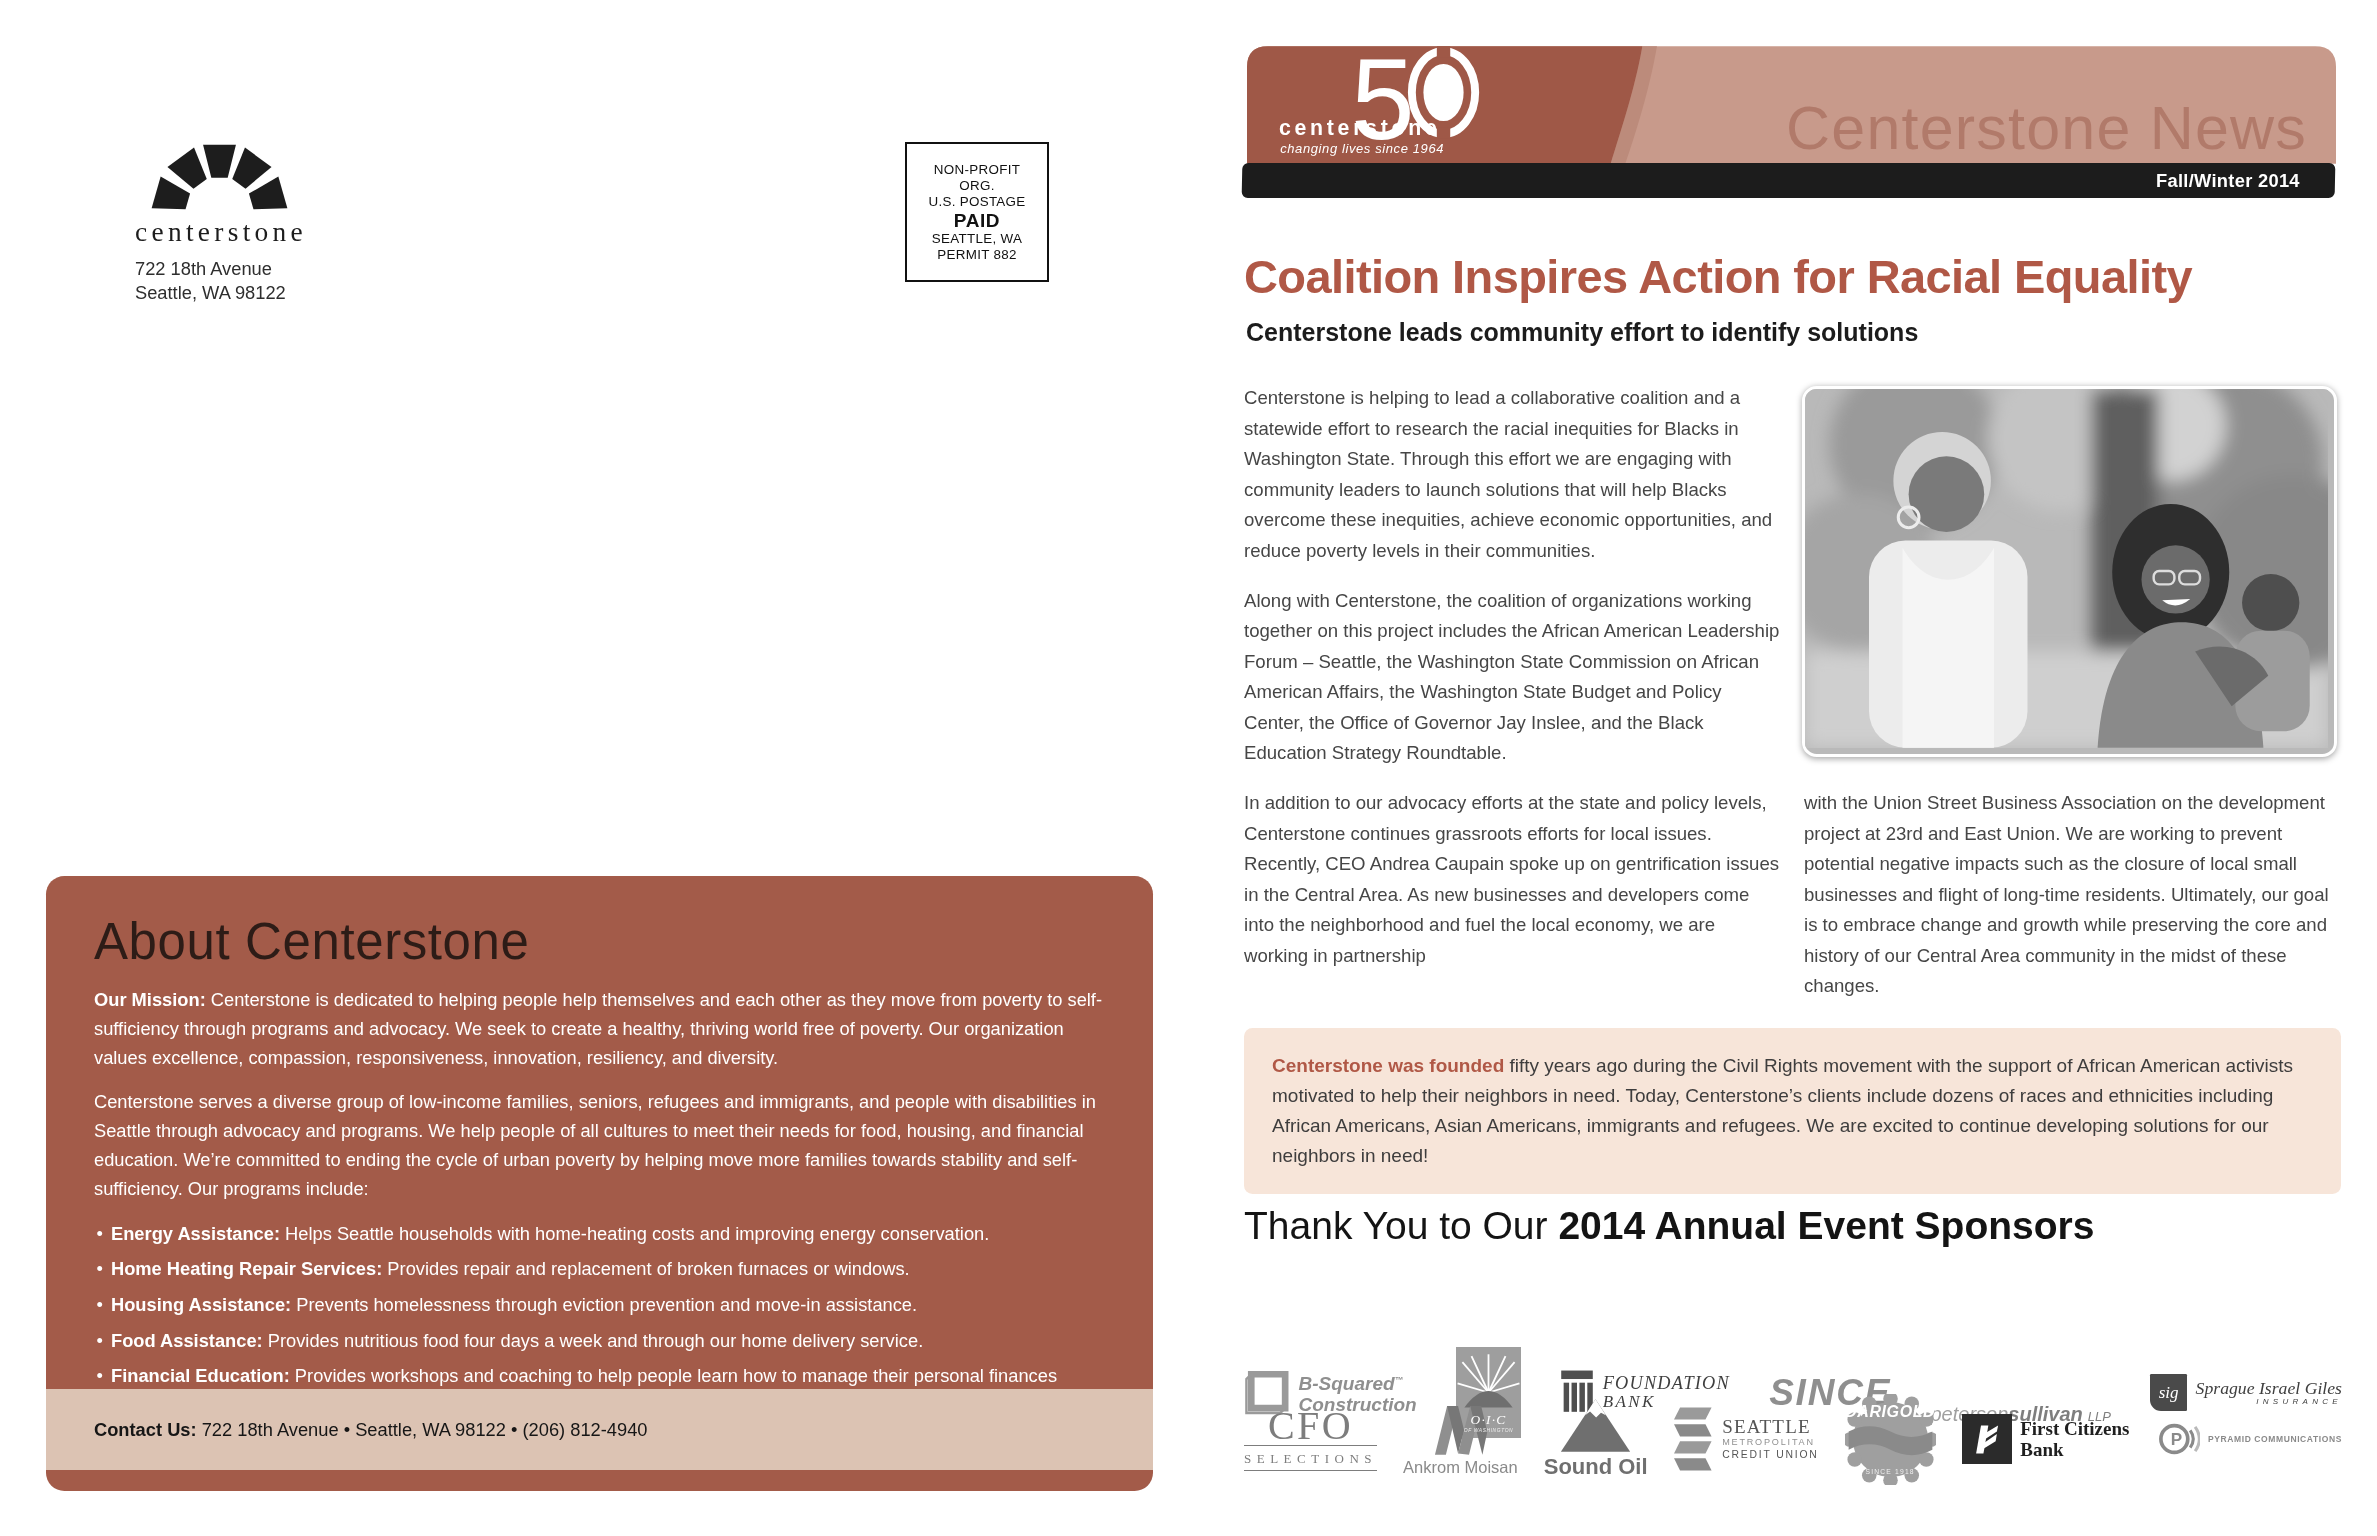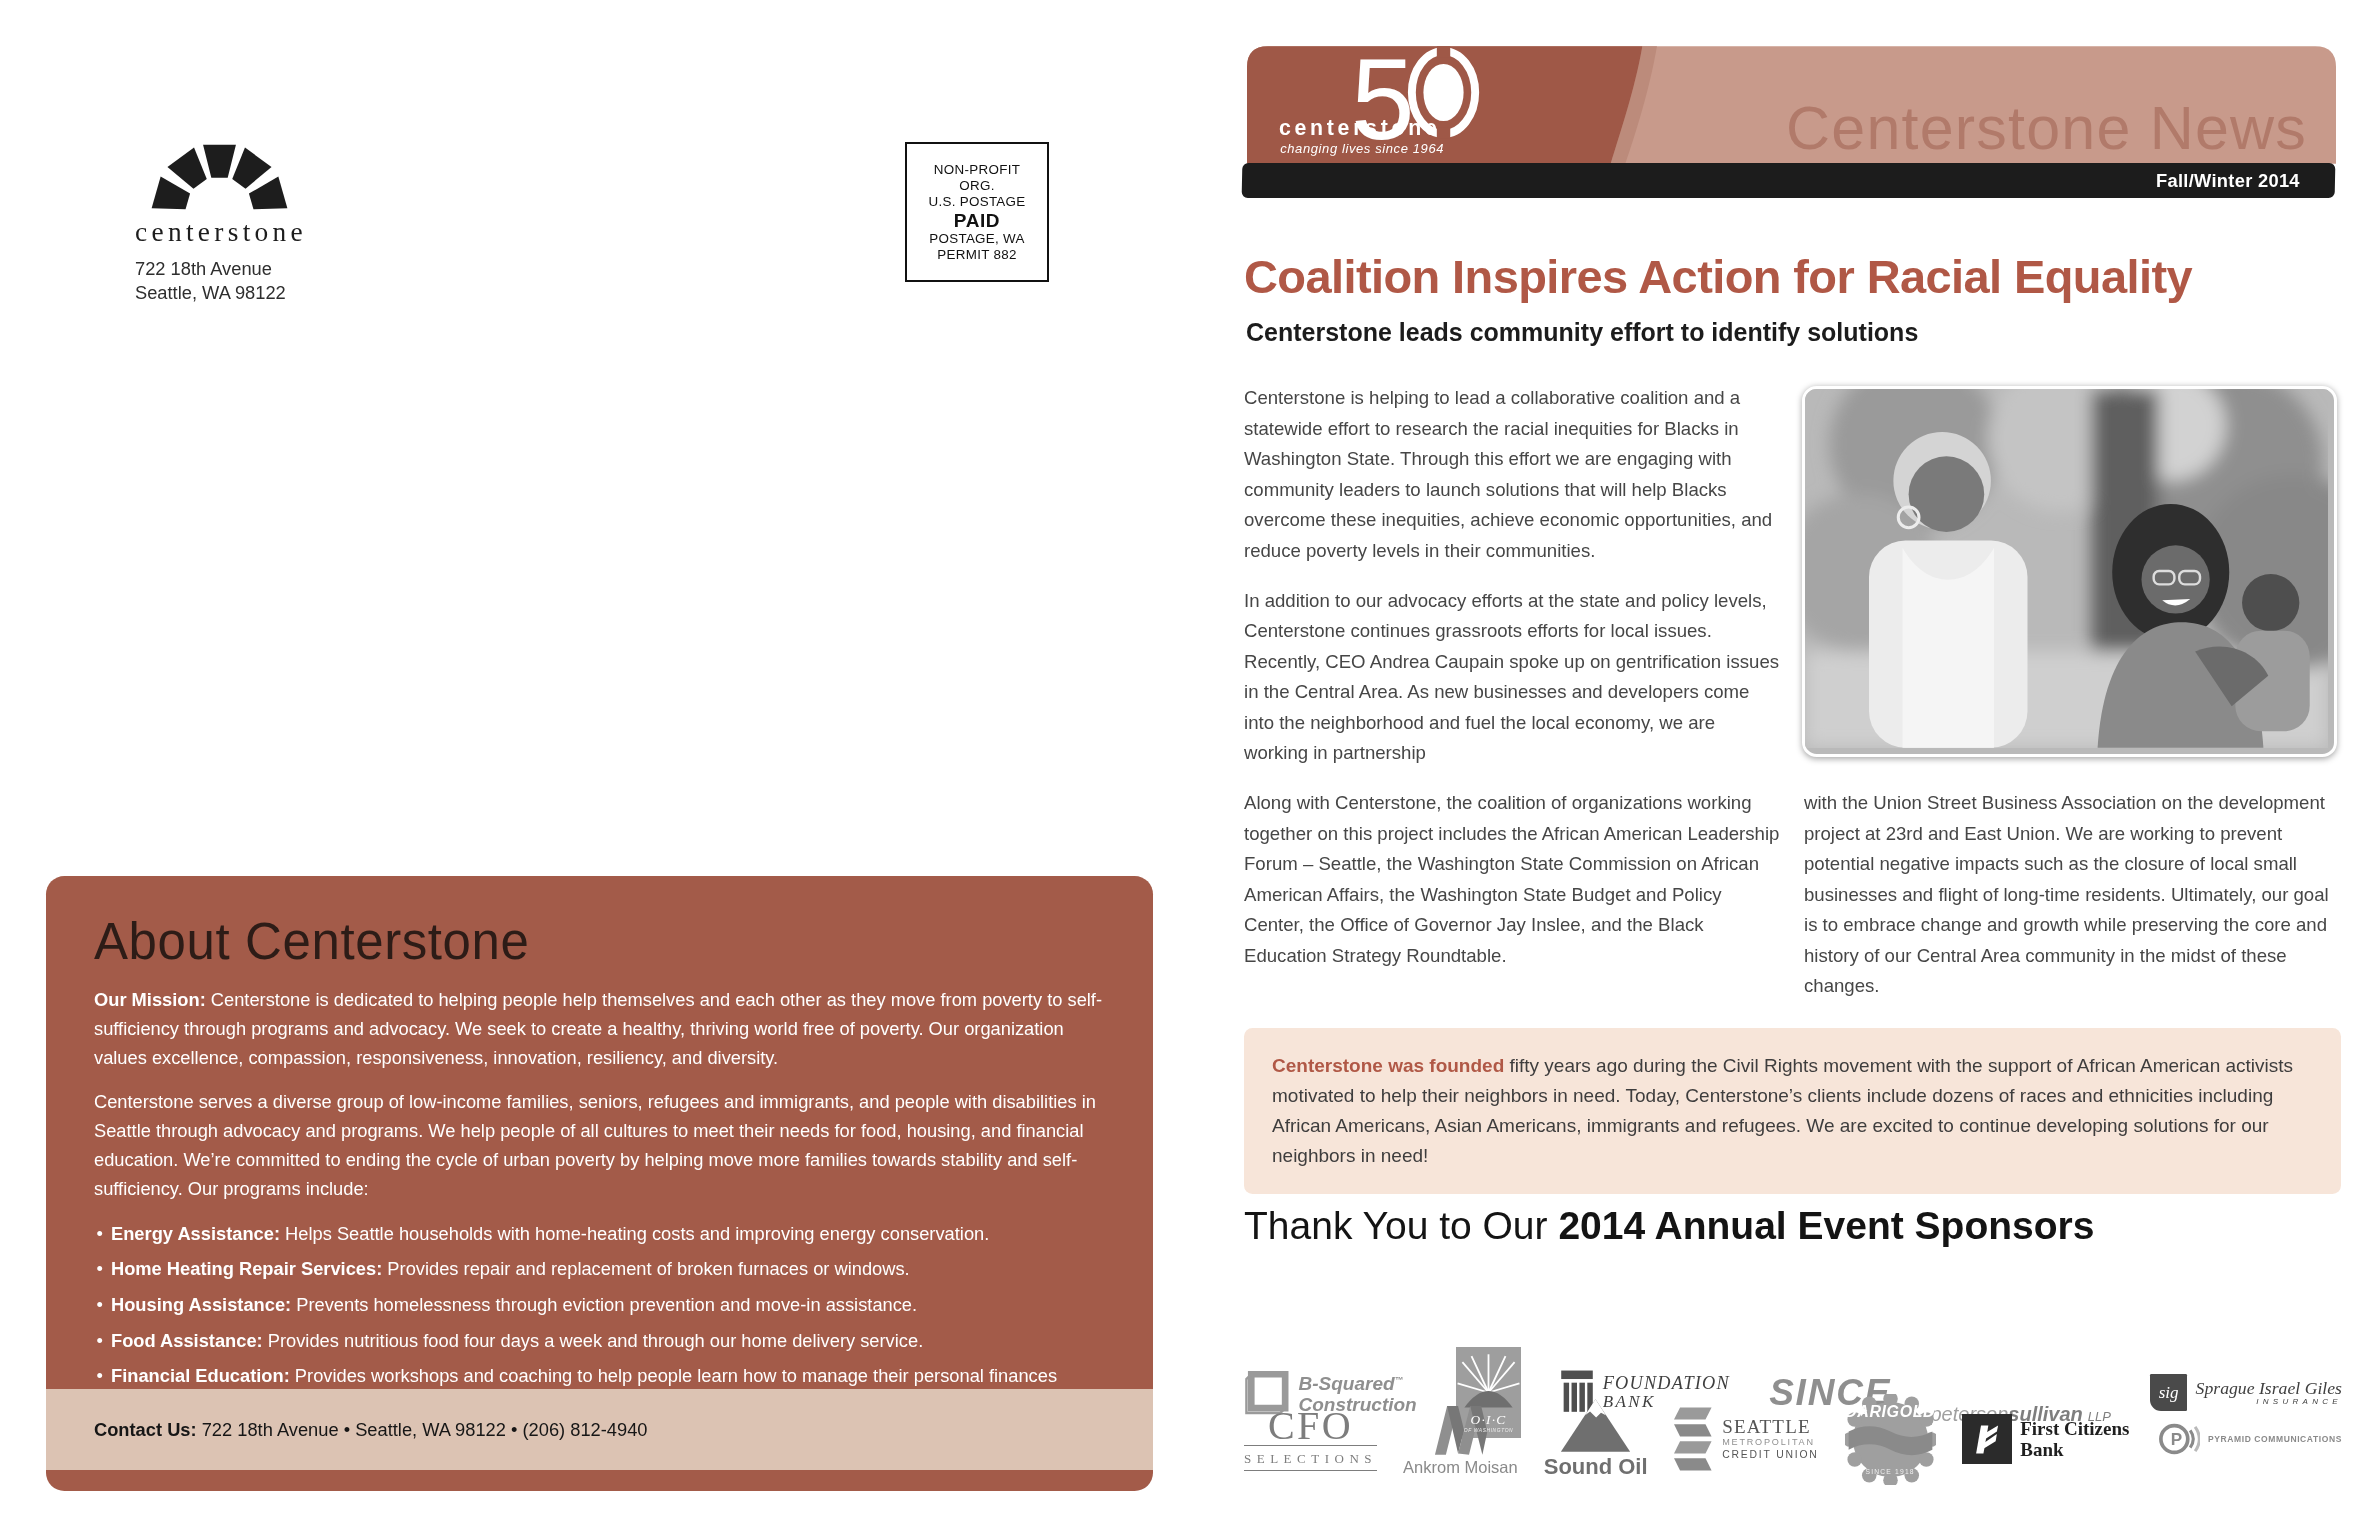--- a/index.html
+++ b/index.html
@@ -123,21 +123,21 @@
       <div>722 18th Avenue</div>
       <div>Seattle, WA 98122</div>
     </div>
   </div>
 
   <div class="stamp">
     <div>NON-PROFIT</div>
     <div>ORG.</div>
     <div>U.S. POSTAGE</div>
     <div class="paid">PAID</div>
-    <div>POSTAGE, WA</div>
+    <div>SEATTLE, WA</div>
     <div>PERMIT 882</div>
   </div>
 
   <div class="about">
     <div class="about-heading">About Centerstone</div>
     <p class="about-p"><b>Our Mission:</b><span> Centerstone is dedicated to helping people help themselves and each other as they move from poverty to self-sufficiency through programs and advocacy.   We seek to create a healthy, thriving world free of poverty. Our organization values excellence, compassion, responsiveness, innovation, resiliency, and diversity.</span></p>
     <p class="about-p">Centerstone serves a diverse group of low-income families, seniors, refugees and immigrants, and people with disabilities in Seattle through advocacy and programs. We help people of all cultures to meet their needs for food, housing, and financial education.  We’re committed to ending the cycle of urban poverty by helping move more families towards stability and self-sufficiency. Our programs include:</p>
     <div class="bullets">
       <div class="bullet"><span class="dot">•</span><b>Energy Assistance:</b><span> Helps Seattle households with home-heating costs and improving energy conservation.</span></div>
       <div class="bullet"><span class="dot">•</span><b>Home Heating Repair Services:</b><span> Provides repair and replacement of broken furnaces or windows.</span></div>
@@ -171,22 +171,22 @@
   </div>
   <div class="issue-bar">
     <span>Fall/Winter 2014</span>
   </div>
 
   <h1 class="title">Coalition Inspires Action for Racial Equality</h1>
   <h2 class="subtitle">Centerstone leads community effort to identify solutions</h2>
 
   <div class="col col1">
     <p>Centerstone is helping to lead a collaborative coalition and a statewide effort to research the racial inequities for Blacks in Washington State. Through this effort we are engaging with community leaders to launch solutions that will help Blacks overcome these inequities, achieve economic opportunities, and reduce poverty levels in their communities.</p>
+    <p>Along with Centerstone, the coalition of organizations working together on this project includes the African American Leadership Forum – Seattle, the Washington State Commission on African American Affairs, the Washington State Budget and Policy Center, the Office of Governor Jay Inslee, and the Black Education Strategy Roundtable.</p>
     <p>In addition to our advocacy efforts at the state and policy levels, Centerstone continues grassroots efforts for local issues. Recently, CEO Andrea Caupain spoke up on gentrification issues in the Central Area. As new businesses and developers come into the neighborhood and fuel the local economy, we are working in partnership</p>
-    <p>Along with Centerstone, the coalition of organizations working together on this project includes the African American Leadership Forum – Seattle, the Washington State Commission on African American Affairs, the Washington State Budget and Policy Center, the Office of Governor Jay Inslee, and the Black Education Strategy Roundtable.</p>
   </div>
 
   <div class="photo">
     <svg width="523" height="359" viewBox="0 0 858 588">
       <defs>
           <filter id="soft" x="-20%" y="-20%" width="140%" height="140%">
             <feGaussianBlur stdDeviation="14"></feGaussianBlur>
           </filter>
         </defs>
       <rect width="858" height="588" fill="#b9b9b9"></rect>

